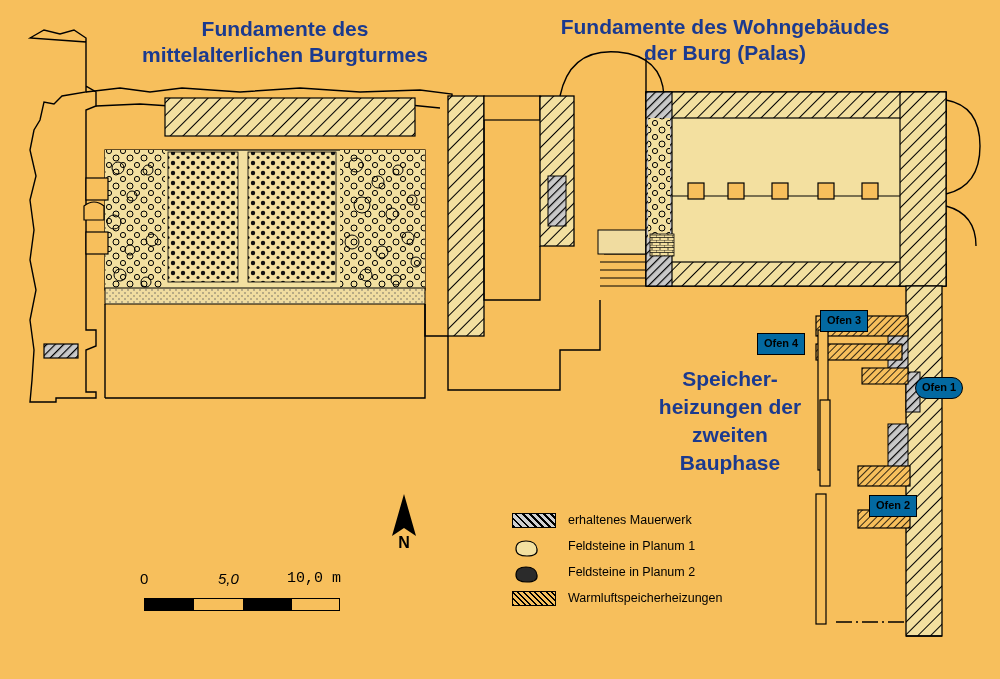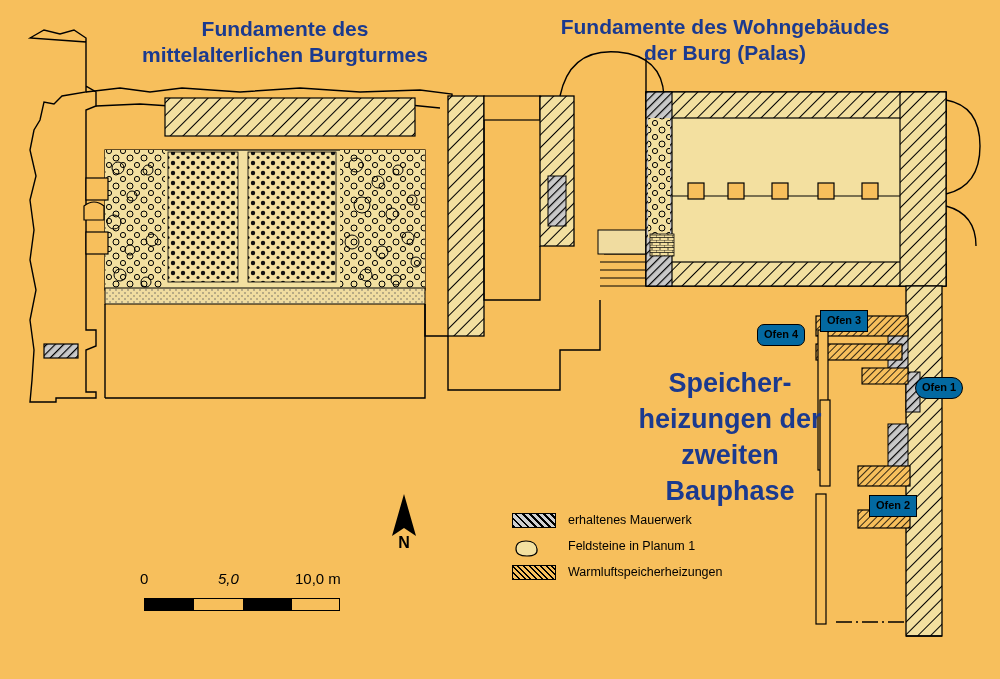--- a/index.html
+++ b/index.html
@@ -28,35 +28,35 @@
     font-weight: bold;
     font-size: 21px;
     line-height: 26px;
     text-align: center;
     white-space: pre-line;
   }
   #title-turm { left: 110px; top: 16px; width: 350px; }
   #title-palas { left: 530px; top: 14px; width: 390px; }
   #title-speicher {
     left: 630px; top: 365px; width: 200px;
-    font-size: 27px; line-height: 36px;
+    font-size: 21px; line-height: 28px;
   }
   .oven-box {
     position: absolute;
     background: #0369a1;
     border: 1.6px solid #000;
     color: #000;
     font-size: 11px;
     font-weight: bold;
     padding: 2px 6px 3px 6px;
     white-space: nowrap;
     line-height: 15px;
   }
   #oven-3 { left: 820px; top: 310px; }
-  #oven-4 { left: 757px; top: 324px; border-radius: 7px; }
+  #oven-4 { left: 757px; top: 333px; }
   #oven-1 { left: 915px; top: 377px; border-radius: 11px; }
   #oven-2 { left: 869px; top: 495px; }
 
   
   #north-arrow {
     position: absolute;
     left: 386px; top: 492px;
     width: 36px; height: 70px;
   }
   #north-letter {
@@ -72,21 +72,21 @@
   
   #scalebar { position: absolute; left: 140px; top: 570px; width: 250px; height: 50px; }
   .scale-num {
     position: absolute;
     font-size: 15px;
     color: #000;
     top: 0px;
   }
   #scale-0 { left: 0px; }
   #scale-5 { left: 78px; font-style: italic; }
-  #scale-10 { left: 155px; }
+  #scale-10 { left: 147px; font-family: Liberation Mono, monospace; }
   .scale-track {
     position: absolute;
     left: 4px; top: 28px;
     width: 196px; height: 13px;
     border: 1.6px solid #000;
     background: #f7bf5c;
     box-sizing: border-box;
   }
   .scale-seg {
     position: absolute;
@@ -335,18 +335,26 @@
     </div>
     <div class="legend-row">
       <span class="legend-swatch stone">
         <svg width="44" height="18" viewBox="0 0 44 18">
           <path d="M14 2 q10 0 11 8 q1 7 -10 7 q-11 0 -11 -7 q0 -8 10 -8 Z" fill="#f3e0a0" stroke="#000" stroke-width="1.2"></path>
         </svg>
       </span>
       <span class="legend-label">Feldsteine in Planum 1</span>
     </div>
     <div class="legend-row">
+      <span class="legend-swatch stone">
+        <svg width="44" height="18" viewBox="0 0 44 18">
+          <path d="M14 2 q10 0 11 8 q1 7 -10 7 q-11 0 -11 -7 q0 -8 10 -8 Z" fill="#2b2b2b" stroke="#000" stroke-width="1.2"></path>
+        </svg>
+      </span>
+      <span class="legend-label">Feldsteine in Planum 2</span>
+    </div>
+    <div class="legend-row">
       <span class="legend-swatch sw-warm"></span>
       <span class="legend-label">Warmluftspeicherheizungen</span>
     </div>
   </div>
 
 </div>
 
 </body></html>

